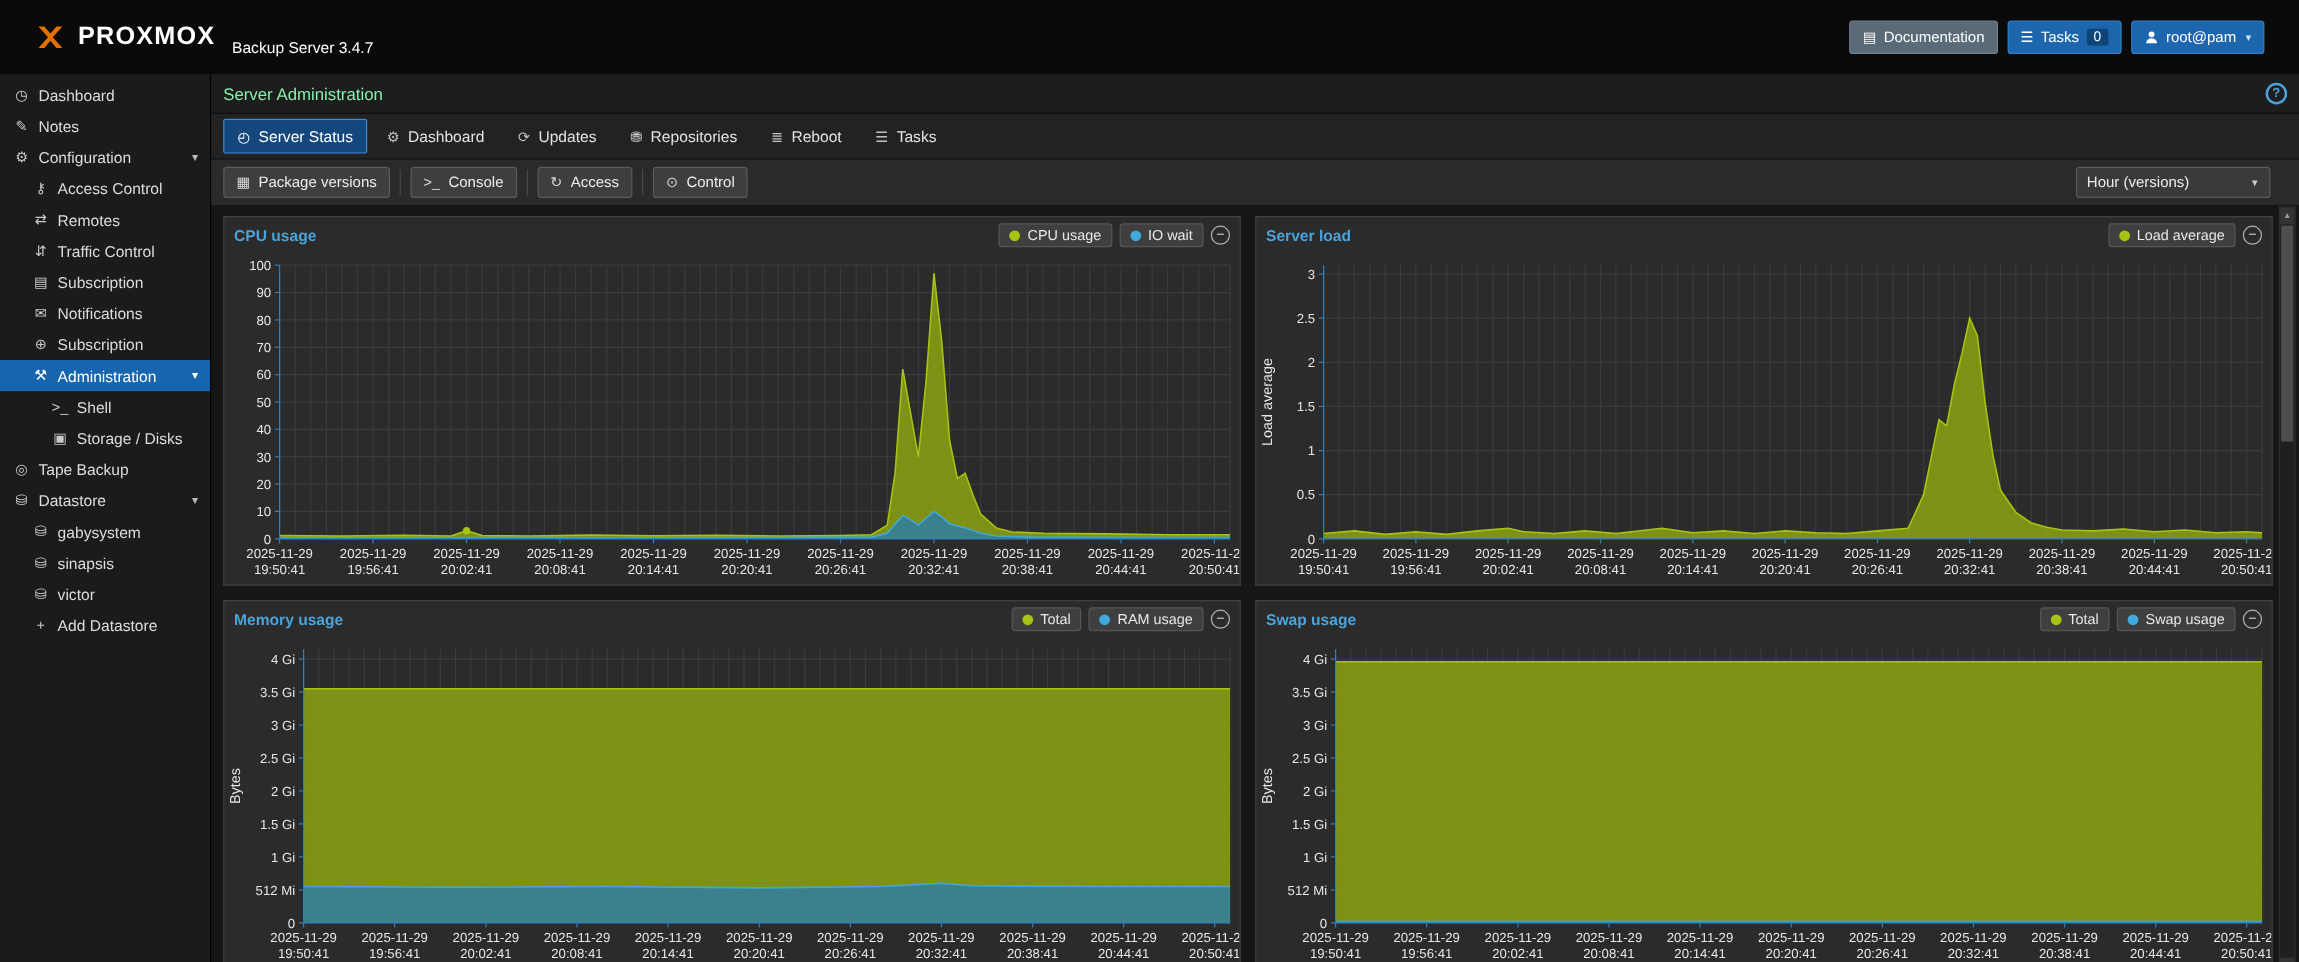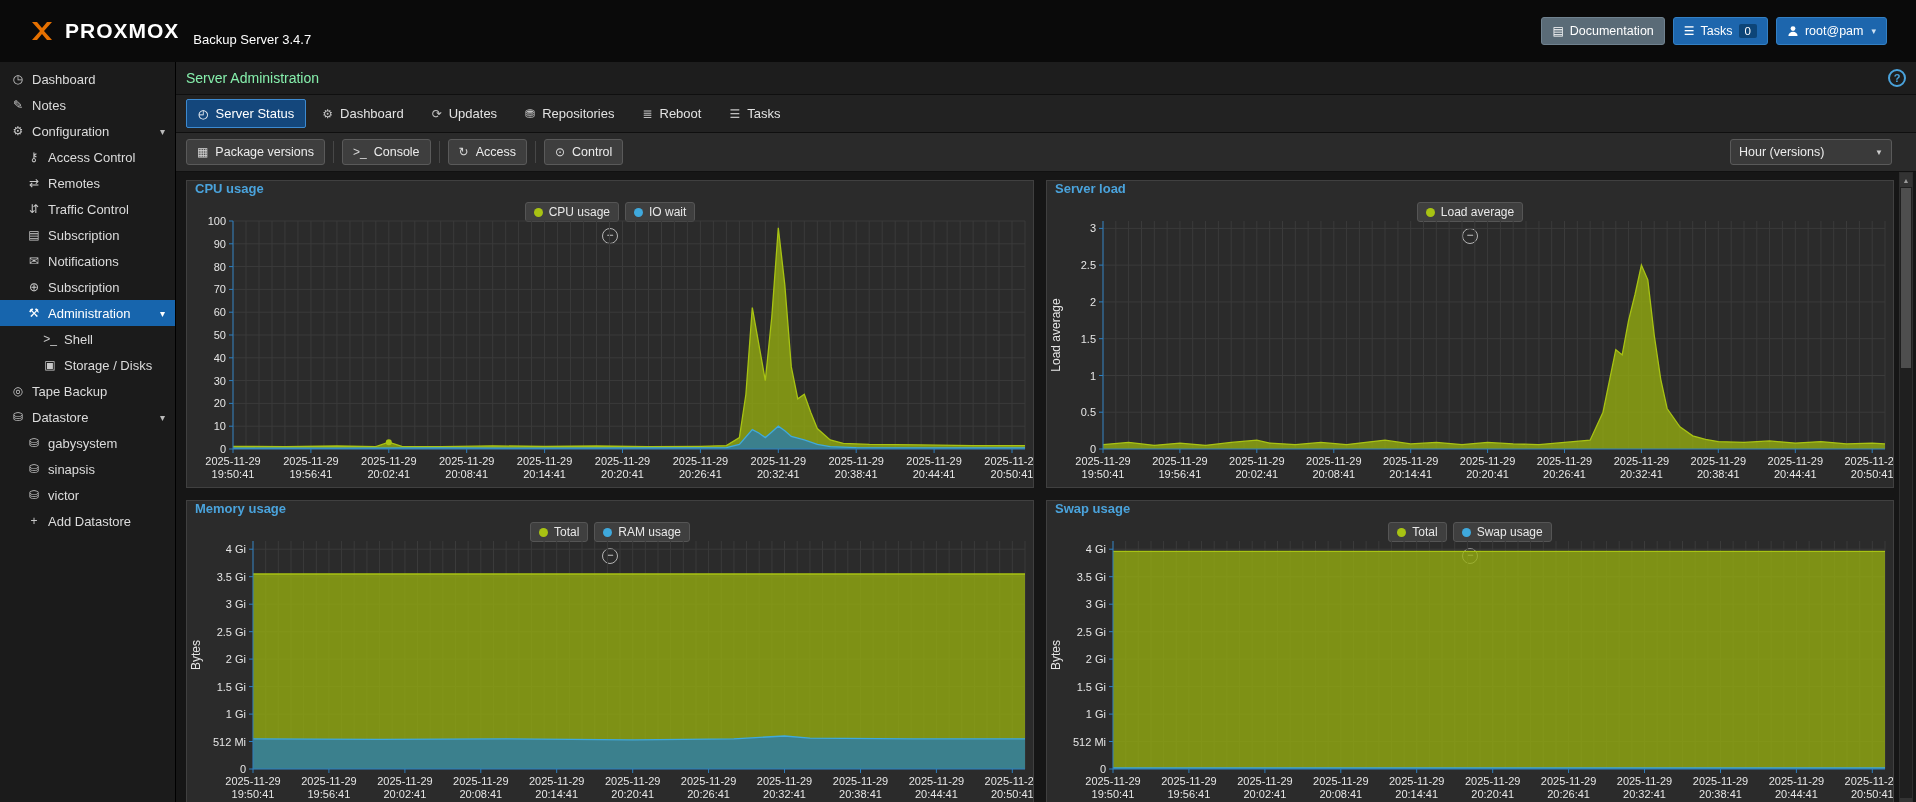--- a/index.html
+++ b/index.html
@@ -49,21 +49,21 @@
   .toolbar { display:flex; align-items:center; gap:8px; padding:6px 10px; background:#2a2a2a; border-bottom:1px solid #111; }
   .tbtn { display:flex; align-items:center; gap:7px; background:#3e3e3e; border:1px solid #5a5a5a; border-radius:3px; padding:5px 10px; color:#ececec; font-size:12.5px; cursor:pointer; white-space:nowrap; }
   .tbtn .t-icon { font-size:12px; color:#d8d8d8; }
   .sep { width:1px; height:22px; background:#474747; }
   .range { margin-left:auto; margin-right:14px; display:flex; align-items:center; justify-content:space-between; background:#3a3a3a; border:1px solid #5a5a5a; border-radius:3px; padding:5px 8px; width:162px; color:#ececec; font-size:12.5px; cursor:pointer; }
   .rcaret { font-size:8px; color:#ccc; }
 
   
   .charts { flex:1; display:grid; grid-template-columns:1fr 1fr; grid-auto-rows:308px; gap:12px; padding:8px 22px 8px 10px; overflow:hidden; }
   .panel { background:#2b2b2b; border:1px solid #404040; display:flex; flex-direction:column; min-width:0; }
-  .panel-h { height:30px; display:flex; align-items:center; gap:6px; padding:0 8px; flex-shrink:0;flex-direction:column; }
+  .panel-h { height:30px; display:flex; align-items:center; gap:6px; padding:0 8px; flex-shrink:0; }
   .panel-title { color:#4aa3dc; font-weight:bold; font-size:13px; margin-right:auto; }
   .legend { display:flex; gap:6px; align-items:center; }
   .pill { display:flex; align-items:center; gap:6px; background:#3f3f3f; border:1px solid #555; border-radius:3px; padding:2px 8px; font-size:12px; color:#e8e8e8; cursor:pointer; }
   .dot { width:9px; height:9px; border-radius:50%; flex-shrink:0; }
   .collapse { width:16px; height:16px; border:1px solid #b5b5b5; border-radius:50%; color:#cfcfcf; font-size:12px; line-height:13px; text-align:center; cursor:pointer; flex-shrink:0; }
   .panel-body { flex:1; overflow:hidden; }
   svg text { font-family:"Liberation Sans", sans-serif; }
 
   
   .vscroll { position:absolute; top:110px; bottom:2px; right:3px; width:14px; background:#1f1f1f; border:1px solid #2e2e2e; }

